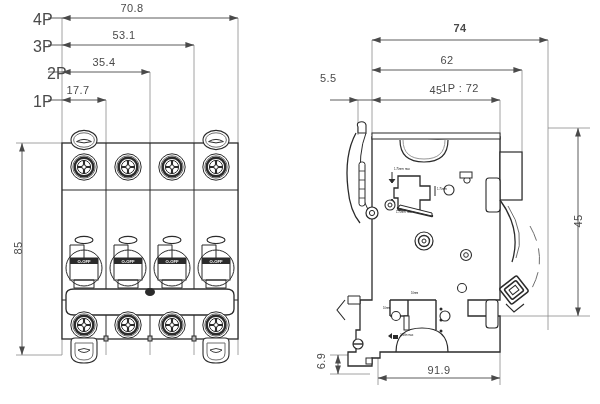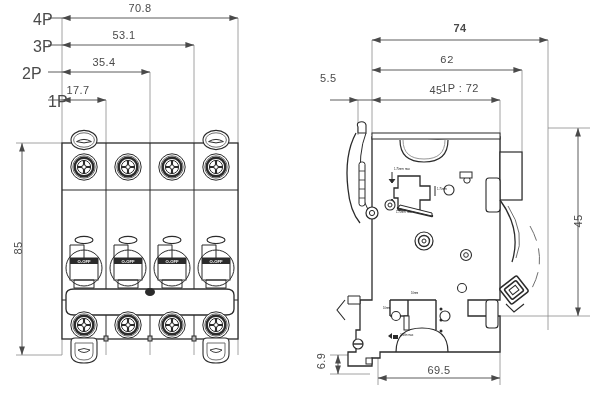--- a/index.html
+++ b/index.html
@@ -306,39 +306,39 @@
     <g>
       <circle cx="358" cy="344" r="5" fill="#fff" stroke="#2b2b2b" stroke-width="1.2"></circle>
       <line x1="353" y1="344" x2="363" y2="344" stroke="#2b2b2b" stroke-width="1.4"></line>
       <rect x="366" y="358" width="6" height="6" fill="#ffffff" stroke="#2b2b2b" stroke-width="1"></rect>
       <path d="M345,300 l-8,10 l8,10" fill="none" stroke="#2b2b2b" stroke-width="1.1"></path>
       <path d="M348,296 h12 v8 h-12 z" fill="#fff" stroke="#2b2b2b" stroke-width="1"></path>
     </g>
   </g>
 </svg>
 
-<div class="dimtext" style="left:140px;top:2px;transform:translateX(-50%);">70.8</div>
+<div class="dimtext" style="left:132px;top:2px;transform:translateX(-50%);">70.8</div>
 <div class="dimtext" style="left:124px;top:29px;transform:translateX(-50%);text-align:center;">53.1</div>
 <div class="dimtext" style="left:104px;top:56px;transform:translateX(-50%);text-align:center;">35.4</div>
 <div class="dimtext" style="left:78px;top:84px;transform:translateX(-50%);">17.7</div>
 
 <div class="polelabel" style="left:33px;top:11px;">4P</div>
 <div class="polelabel" style="left:33px;top:38px;">3P</div>
-<div class="polelabel" style="left:22px;top:65px;">2P</div>
-<div class="polelabel" style="left:33px;top:93px;margin-left:15px;">1P</div>
+<div class="polelabel" style="left:47px;top:65px;">2P</div>
+<div class="polelabel" style="left:33px;top:93px;">1P</div>
 
 <div class="dimtext vert" style="left:4px;top:242px;width:28px;text-align:center;">85</div>
 
 <div class="dimtext" style="left:460px;top:22px;transform:translateX(-50%);font-weight:bold;">74</div>
 <div class="dimtext" style="left:460px;top:36px;transform:translateX(-50%);margin-top:46px;">1P : 72</div>
-<div class="dimtext" style="left:447px;top:54px;transform:translateX(-50%);font-family:Liberation Mono, monospace;">62</div>
+<div class="dimtext" style="left:447px;top:54px;transform:translateX(-50%);">62</div>
 <div class="dimtext" style="left:436px;top:84px;transform:translateX(-50%);">45</div>
 <div class="dimtext" style="left:320px;top:72px;">5.5</div>
 <div class="dimtext vert" style="left:564px;top:215px;width:28px;text-align:center;">45</div>
 <div class="dimtext vert" style="left:307px;top:355px;width:28px;text-align:center;">6.9</div>
-<div class="dimtext" style="left:439px;top:364px;transform:translateX(-50%);">69.5</div>
+<div class="dimtext" style="left:439px;top:364px;transform:translateX(-50%);">91.9</div>
 
 <div class="dimtext tiny" style="left:394px;top:168px;">1.75mm² max</div>
 <div class="dimtext tiny" style="left:396px;top:211px;">1.75mm² max</div>
 <div class="dimtext tiny" style="left:437px;top:188px;">1.75mm²</div>
 <div class="dimtext tiny" style="left:411px;top:292px;">10mm</div>
 <div class="dimtext tiny" style="left:383px;top:307px;">10mm</div>
 <div class="dimtext tiny" style="left:400px;top:334px;">2.5Nm max</div>
 
 </body></html>

